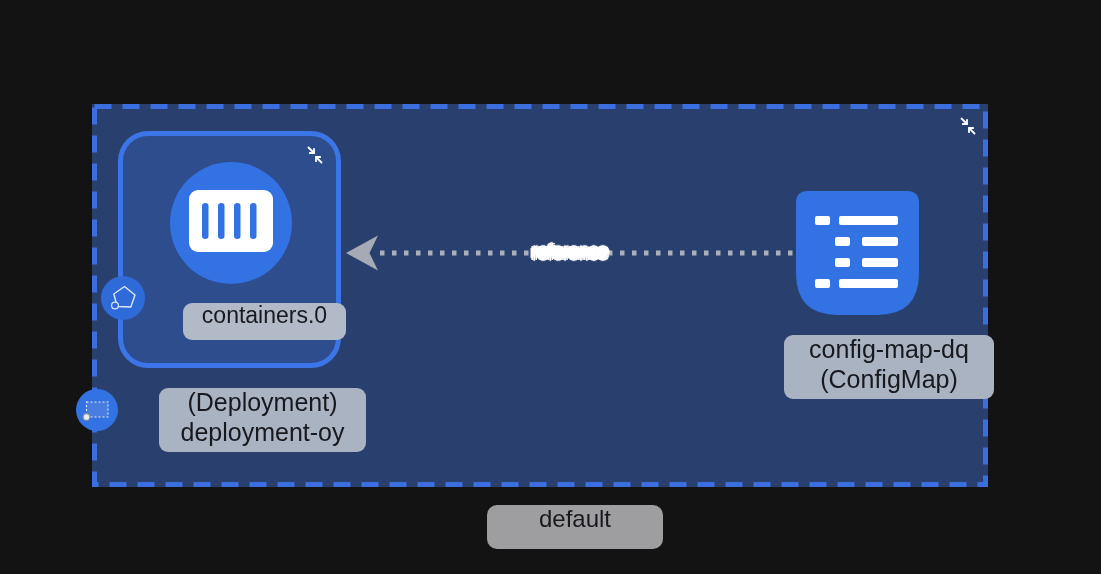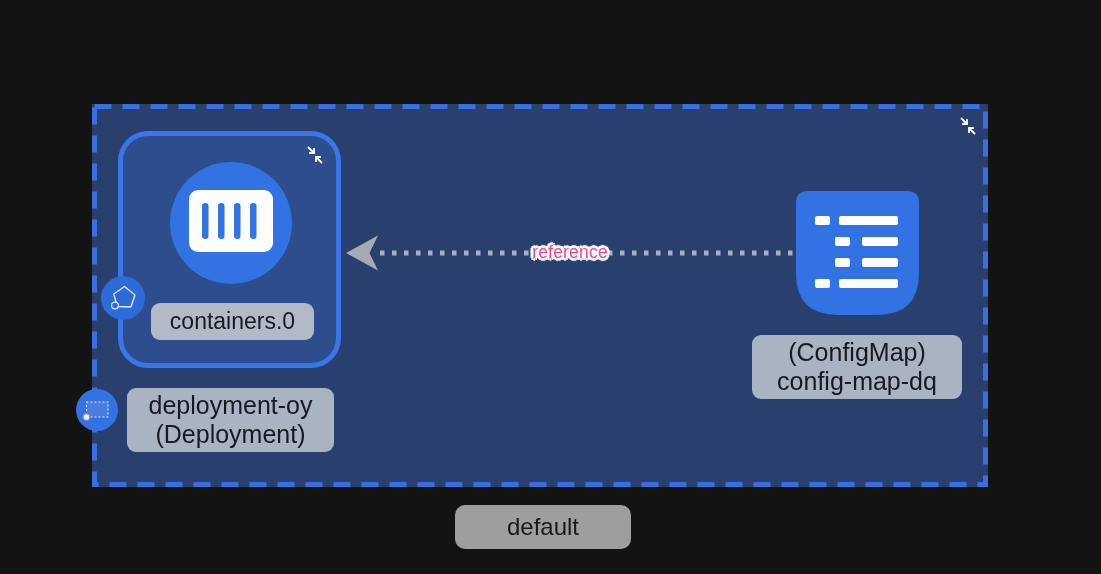--- a/index.html
+++ b/index.html
@@ -24,22 +24,22 @@
   .container-circle{
     position:absolute;left:47px;top:26px;width:122px;height:122px;border-radius:50%;
     background:#3272E2;display:flex;align-items:center;justify-content:center;
   }
   .badge{position:absolute;border-radius:50%;}
   .pod-badge{left:-22px;top:140px;width:44px;height:44px;}
   .ns-badge{left:-16px;top:285px;width:42px;height:42px;}
   
   .pill{
     background:#B2BAC8;color:#17191E;border-radius:9px;text-align:center;
-    display:flex;flex-direction:column;align-items:center;justify-content:center;
-    white-space:nowrap;box-sizing:border-box;
+    display:flex;flex-direction:column;align-items:center;
+    white-space:nowrap;box-sizing:border-box;margin-left:32px;
   }
   .container-label{
     position:absolute;left:28px;top:167px;width:163px;height:37px;
     font-size:23px;line-height:1.1;
   }
   .dep-label{
     position:absolute;left:35px;top:284px;width:207px;height:64px;
     background:#AAB3C2;font-size:25px;line-height:1.18;
   }
   .cm-label{
@@ -49,21 +49,21 @@
   .ns-label{
     position:absolute;left:455px;top:505px;width:176px;height:44px;
     background:#9E9EA0;font-size:24px;line-height:1.2;border-radius:10px;
   }
   
   .cm-node{position:absolute;left:704px;top:87px;width:123px;height:124px;}
   
   .edge-svg{position:absolute;left:0;top:0;width:1101px;height:574px;pointer-events:none;z-index:5;}
   .edge-label{
     position:absolute;left:570px;top:253px;transform:translate(-50%,-52%);z-index:6;
-    font-size:17.5px;color:#ec4899;letter-spacing:0.2px;
+    font-size:17.5px;color:#ffffff;letter-spacing:0.2px;
     text-shadow:
       -2px -2px 0 #fff, 2px -2px 0 #fff, -2px 2px 0 #fff, 2px 2px 0 #fff,
       -2px 0 0 #fff, 2px 0 0 #fff, 0 -2px 0 #fff, 0 2px 0 #fff,
       -3px 0 1px #fff, 3px 0 1px #fff, 0 3px 1px #fff, 0 -3px 1px #fff;
   }
 </style>
 </head>
 <body>
 
 <div class="canvas">
@@ -115,22 +115,22 @@
           <circle cx="14" cy="29.5" r="3.4" fill="#2F6AD9" stroke="#DDE6F6" stroke-width="1.2"></circle>
         </svg>
       </div>
 
       <div class="pill container-label">
         <span>containers.0</span>
       </div>
     </div>
 
     <div class="pill dep-label">
+      <span>(Deployment)</span>
       <span>deployment-oy</span>
-      <span>(Deployment)</span>
     </div>
 
     <div class="badge ns-badge">
       <svg viewBox="0 0 42 42" width="42" height="42">
         <circle cx="21" cy="21" r="21" fill="#3372E3"></circle>
         <rect x="10.5" y="13" width="21.5" height="15" fill="#4A7DE0" stroke="#E7ECF5" stroke-width="1.1" stroke-dasharray="2 2"></rect>
         <circle cx="10.5" cy="28" r="3.4" fill="#E8ECF2" stroke="#7C87A0" stroke-width="1.1"></circle>
       </svg>
     </div>
 
@@ -146,22 +146,22 @@
             <rect x="39" y="67" width="15" height="9" rx="2"></rect>
             <rect x="66" y="67" width="36" height="9" rx="2"></rect>
             <rect x="19" y="88" width="15" height="9" rx="2"></rect>
             <rect x="43" y="88" width="59" height="9" rx="2"></rect>
           </g>
         </svg>
       </span>
     </div>
 
     <div class="pill cm-label">
+      <span>config-map-dq</span>
       <span>(ConfigMap)</span>
-      <span>config-map-dq</span>
     </div>
   </div>
 
   <svg class="edge-svg">
     <line x1="380" y1="253" x2="795" y2="253" stroke="#AAB0BC" stroke-width="5" stroke-dasharray="4.5 7.5"></line>
     <path d="M346,253 L378,235.5 L369.5,253 L378,270.5 Z" fill="#A5AAB4"></path>
   </svg>
   <span class="edge-label">reference</span>
 
   <div class="pill ns-label">

